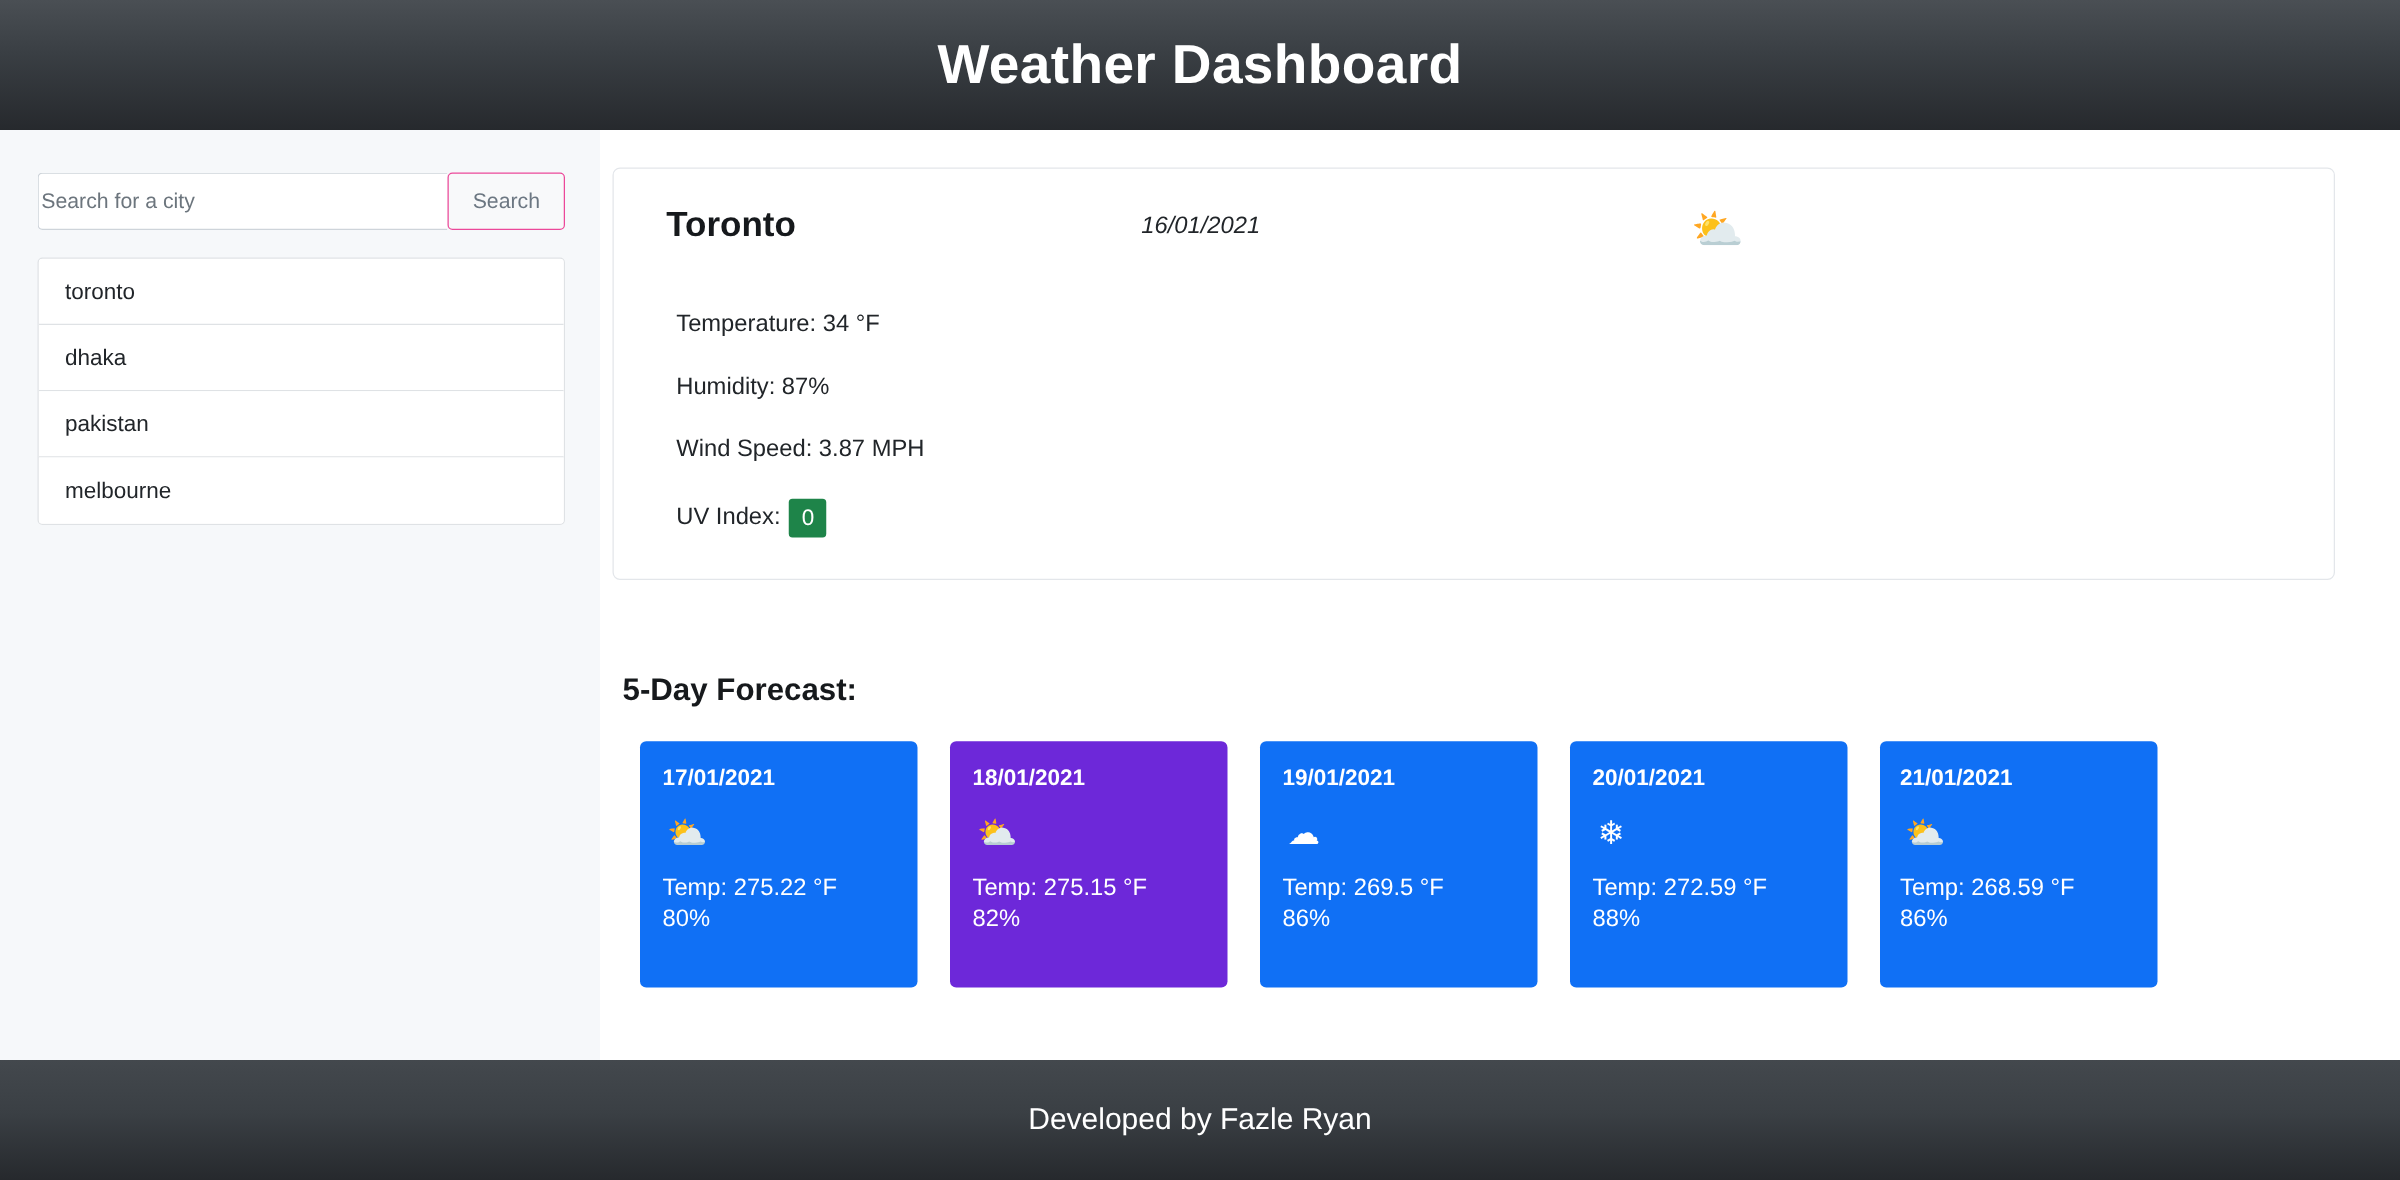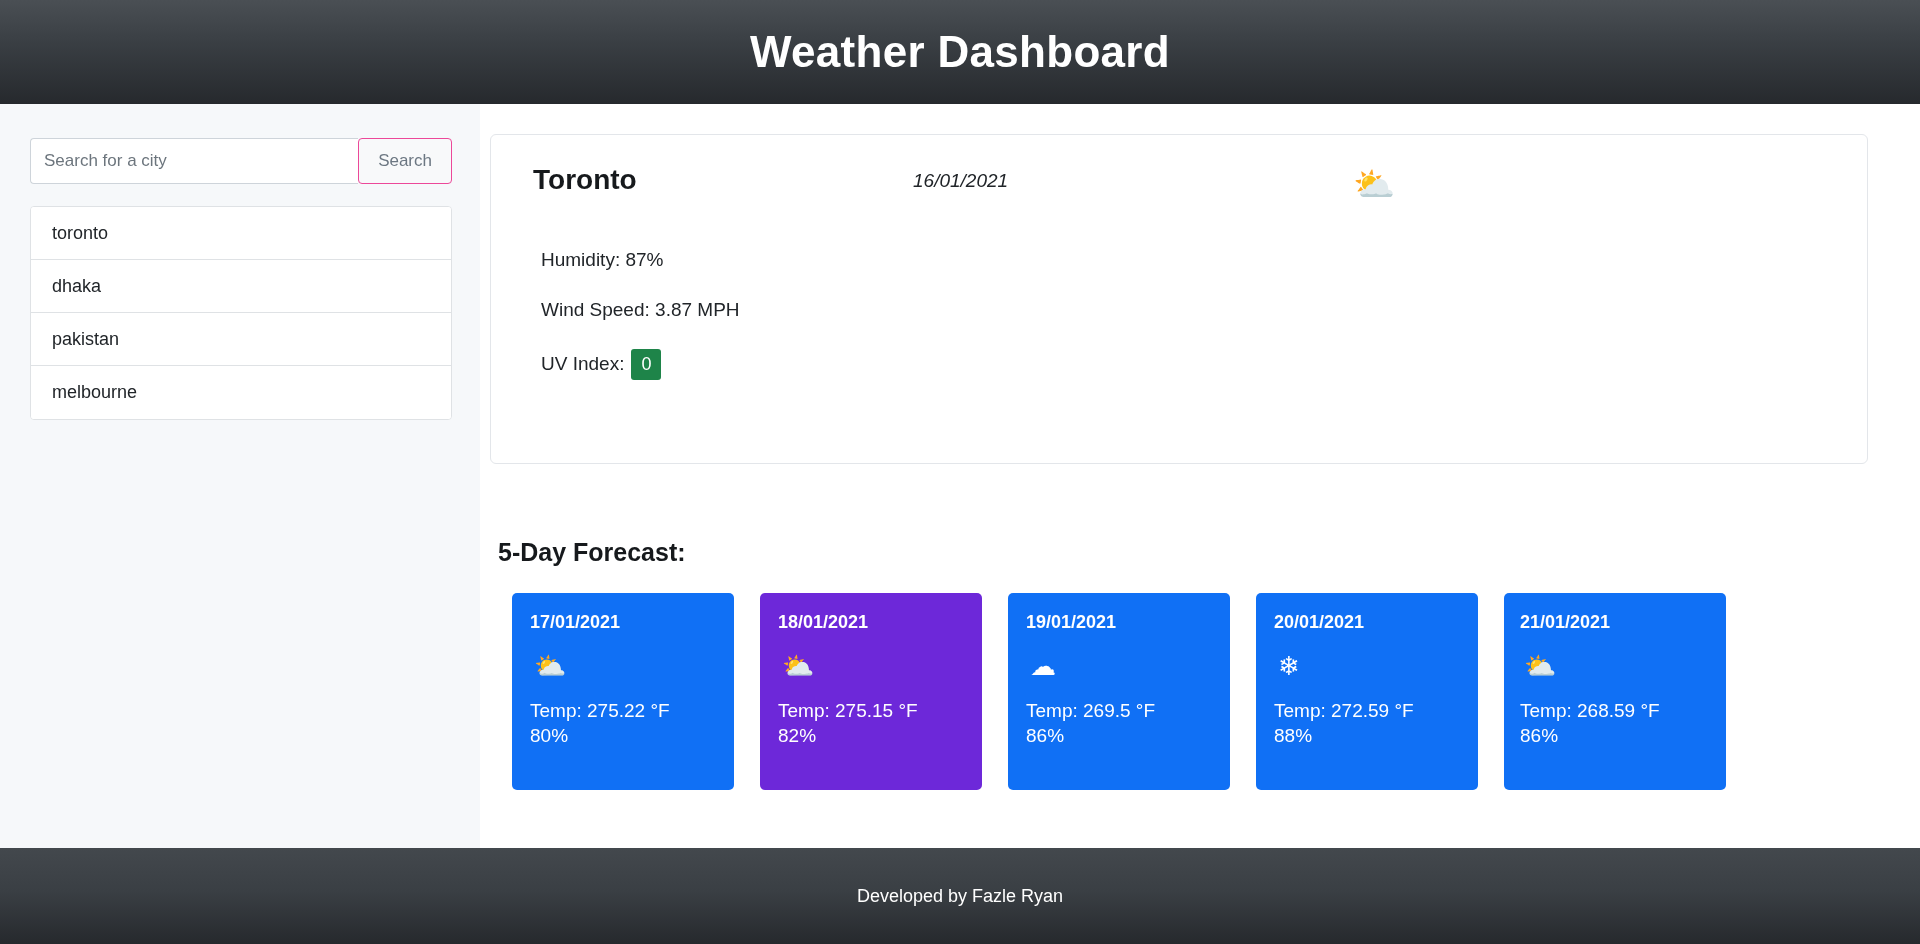--- a/index.html
+++ b/index.html
@@ -64,21 +64,21 @@
   }
   .search-input {
     flex: 1 1 auto;
     border: 1px solid #ced4da;
     border-right: none;
     border-radius: 4px 0 0 4px;
     background: #ffffff;
     font-size: 17px;
     font-family: "Liberation Sans", sans-serif;
     color: #2b3137;
-    padding: 0 13px;
+    padding: 0 2px;
     outline: none;
   }
   .search-input::placeholder { color: #6c757d; opacity: 1; }
   .search-button {
     flex: 0 0 auto;
     padding: 0 19px;
     border: 1px solid #ec4899;
     border-radius: 4px;
     background: #f8f9fa;
     color: #6c7782;
@@ -214,21 +214,21 @@
   .app-footer {
     flex: 0 0 96px;
     height: 96px;
     background: linear-gradient(180deg, #43484d 0%, #3a3f44 45%, #26292d 100%);
     display: flex;
     align-items: center;
     justify-content: center;
   }
   .footer-text {
     color: #ffffff;
-    font-size: 18px;
+    font-size: 24px;
   }
 </style>
 </head>
 <body>
 
 <div class="page">
 
   <header class="app-header">
     <h1 class="app-title">Weather Dashboard</h1>
   </header>
@@ -251,20 +251,21 @@
 
     <main class="main">
 
       <section class="current-card">
         <div class="current-top">
           <h2 class="current-city">Toronto</h2>
           <div class="current-date">16/01/2021</div>
           <div class="current-icon">⛅</div>
         </div>
 
+        <p class="detail-line">Temperature: 34 °F</p>
         <p class="detail-line">Humidity: 87%</p>
         <p class="detail-line">Wind Speed: 3.87 MPH</p>
         <p class="detail-line">
           <span>UV Index:</span>
           <span class="uv-badge" style="background: rgb(30, 132, 73);">0</span>
         </p>
       </section>
 
       <h3 class="forecast-title">5-Day Forecast:</h3>
 

